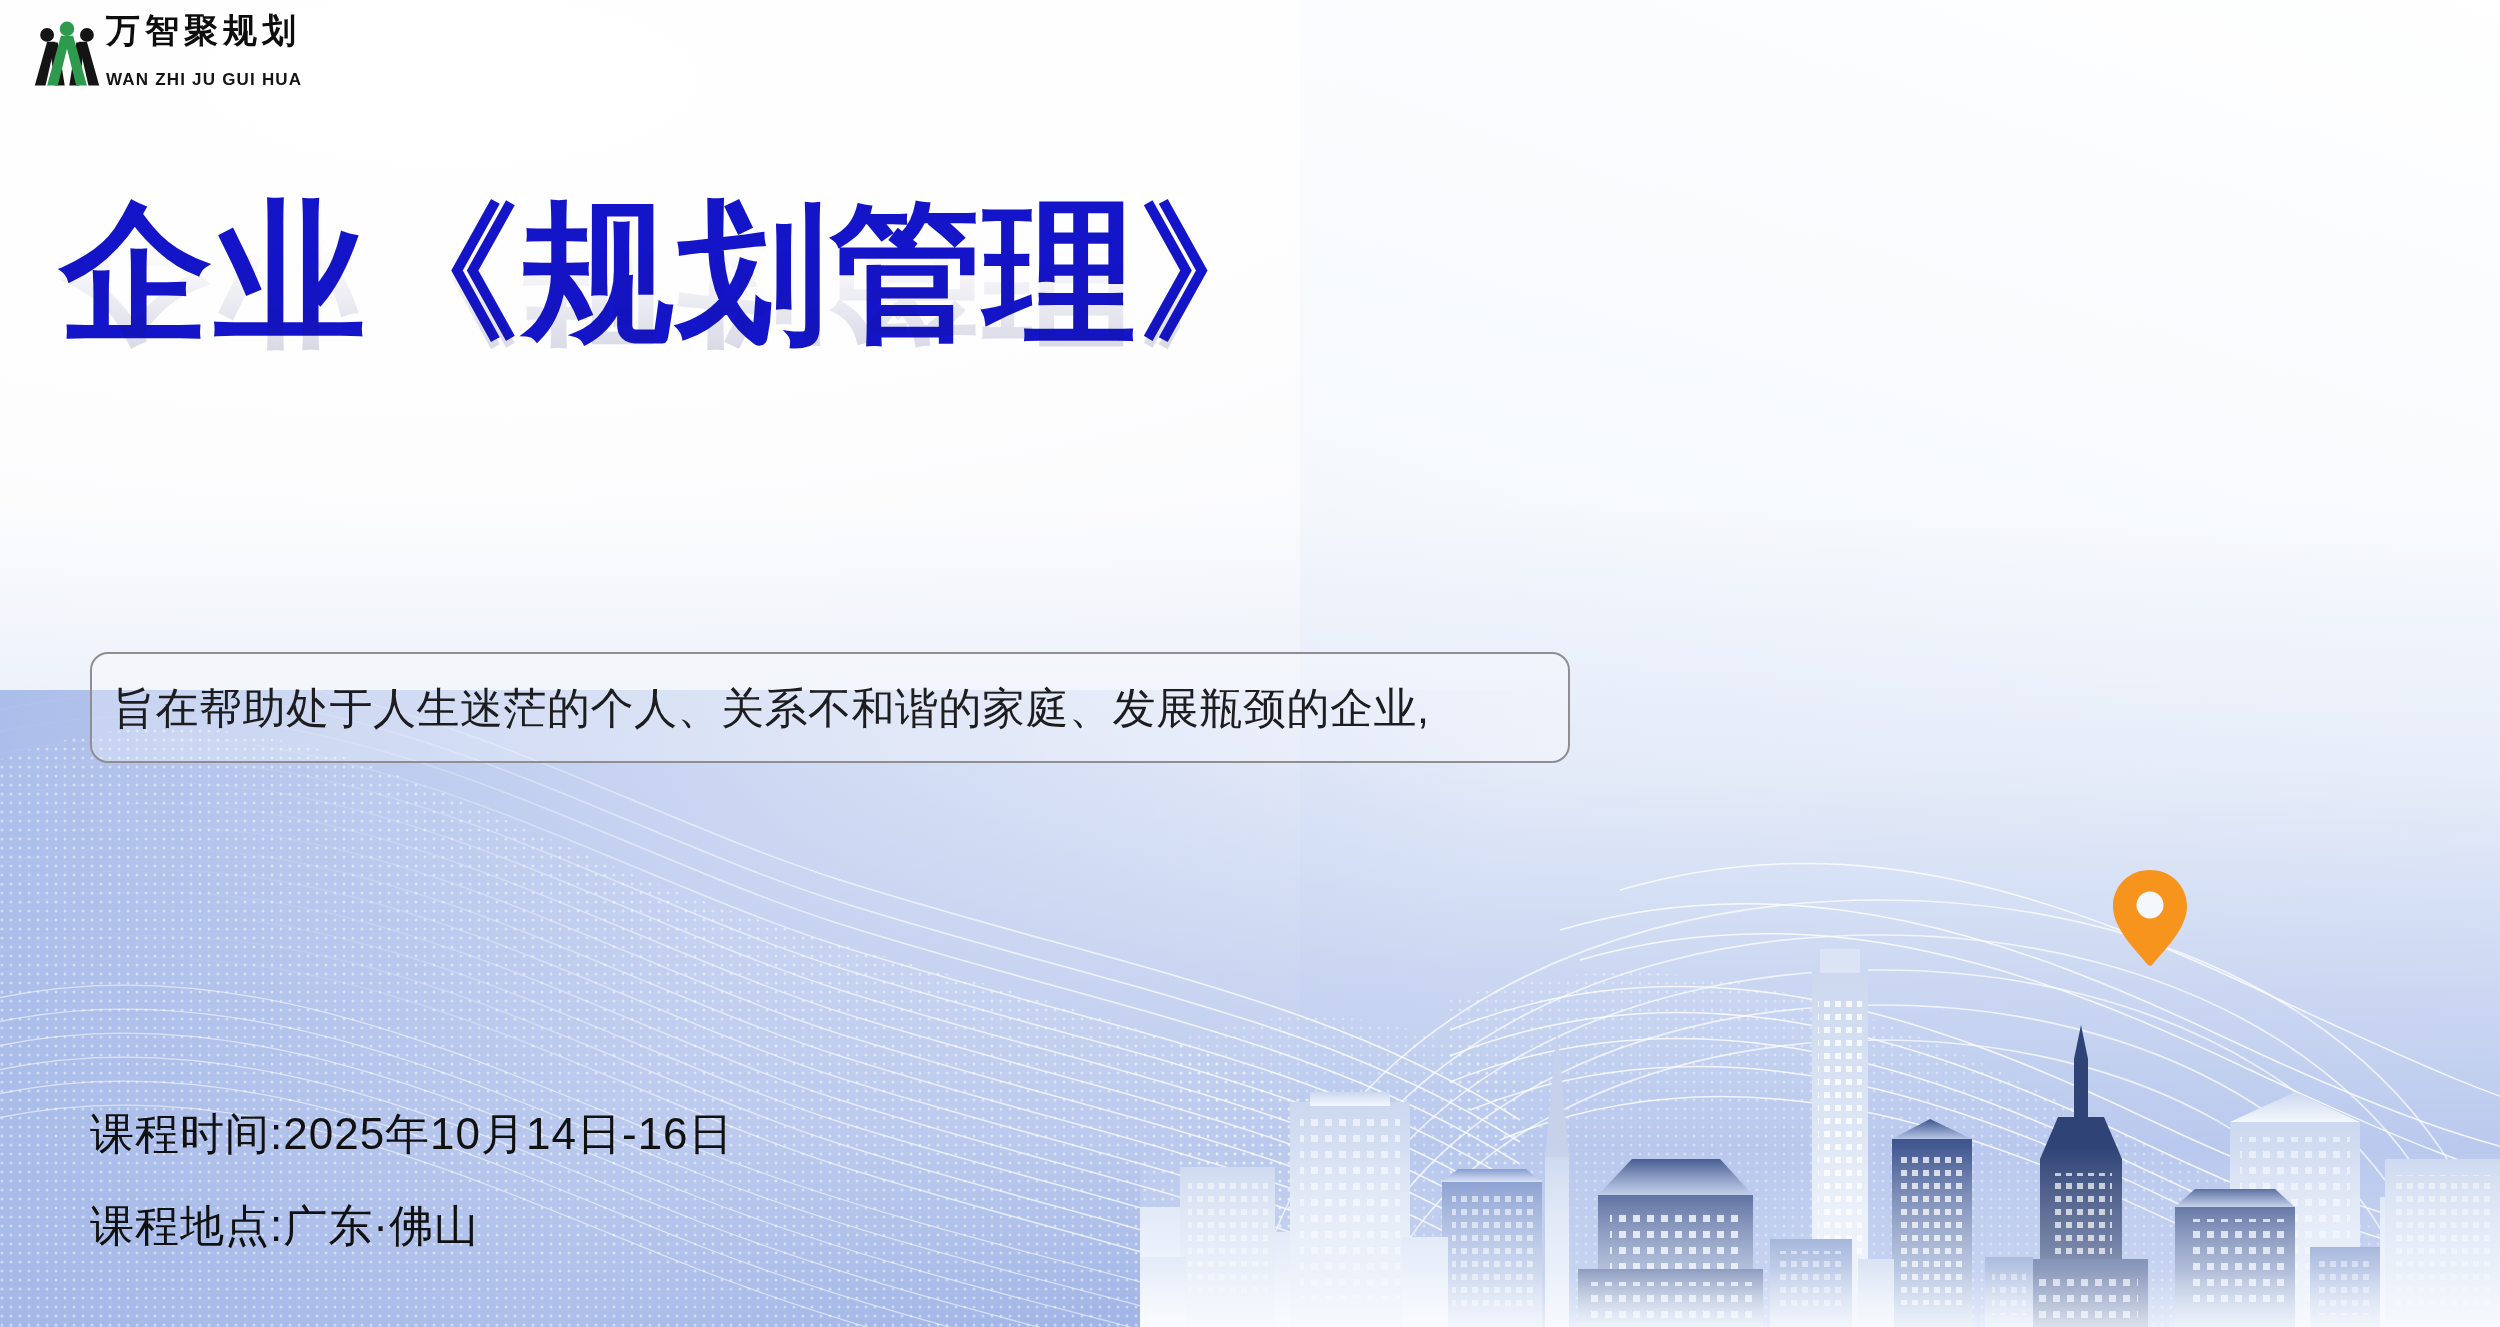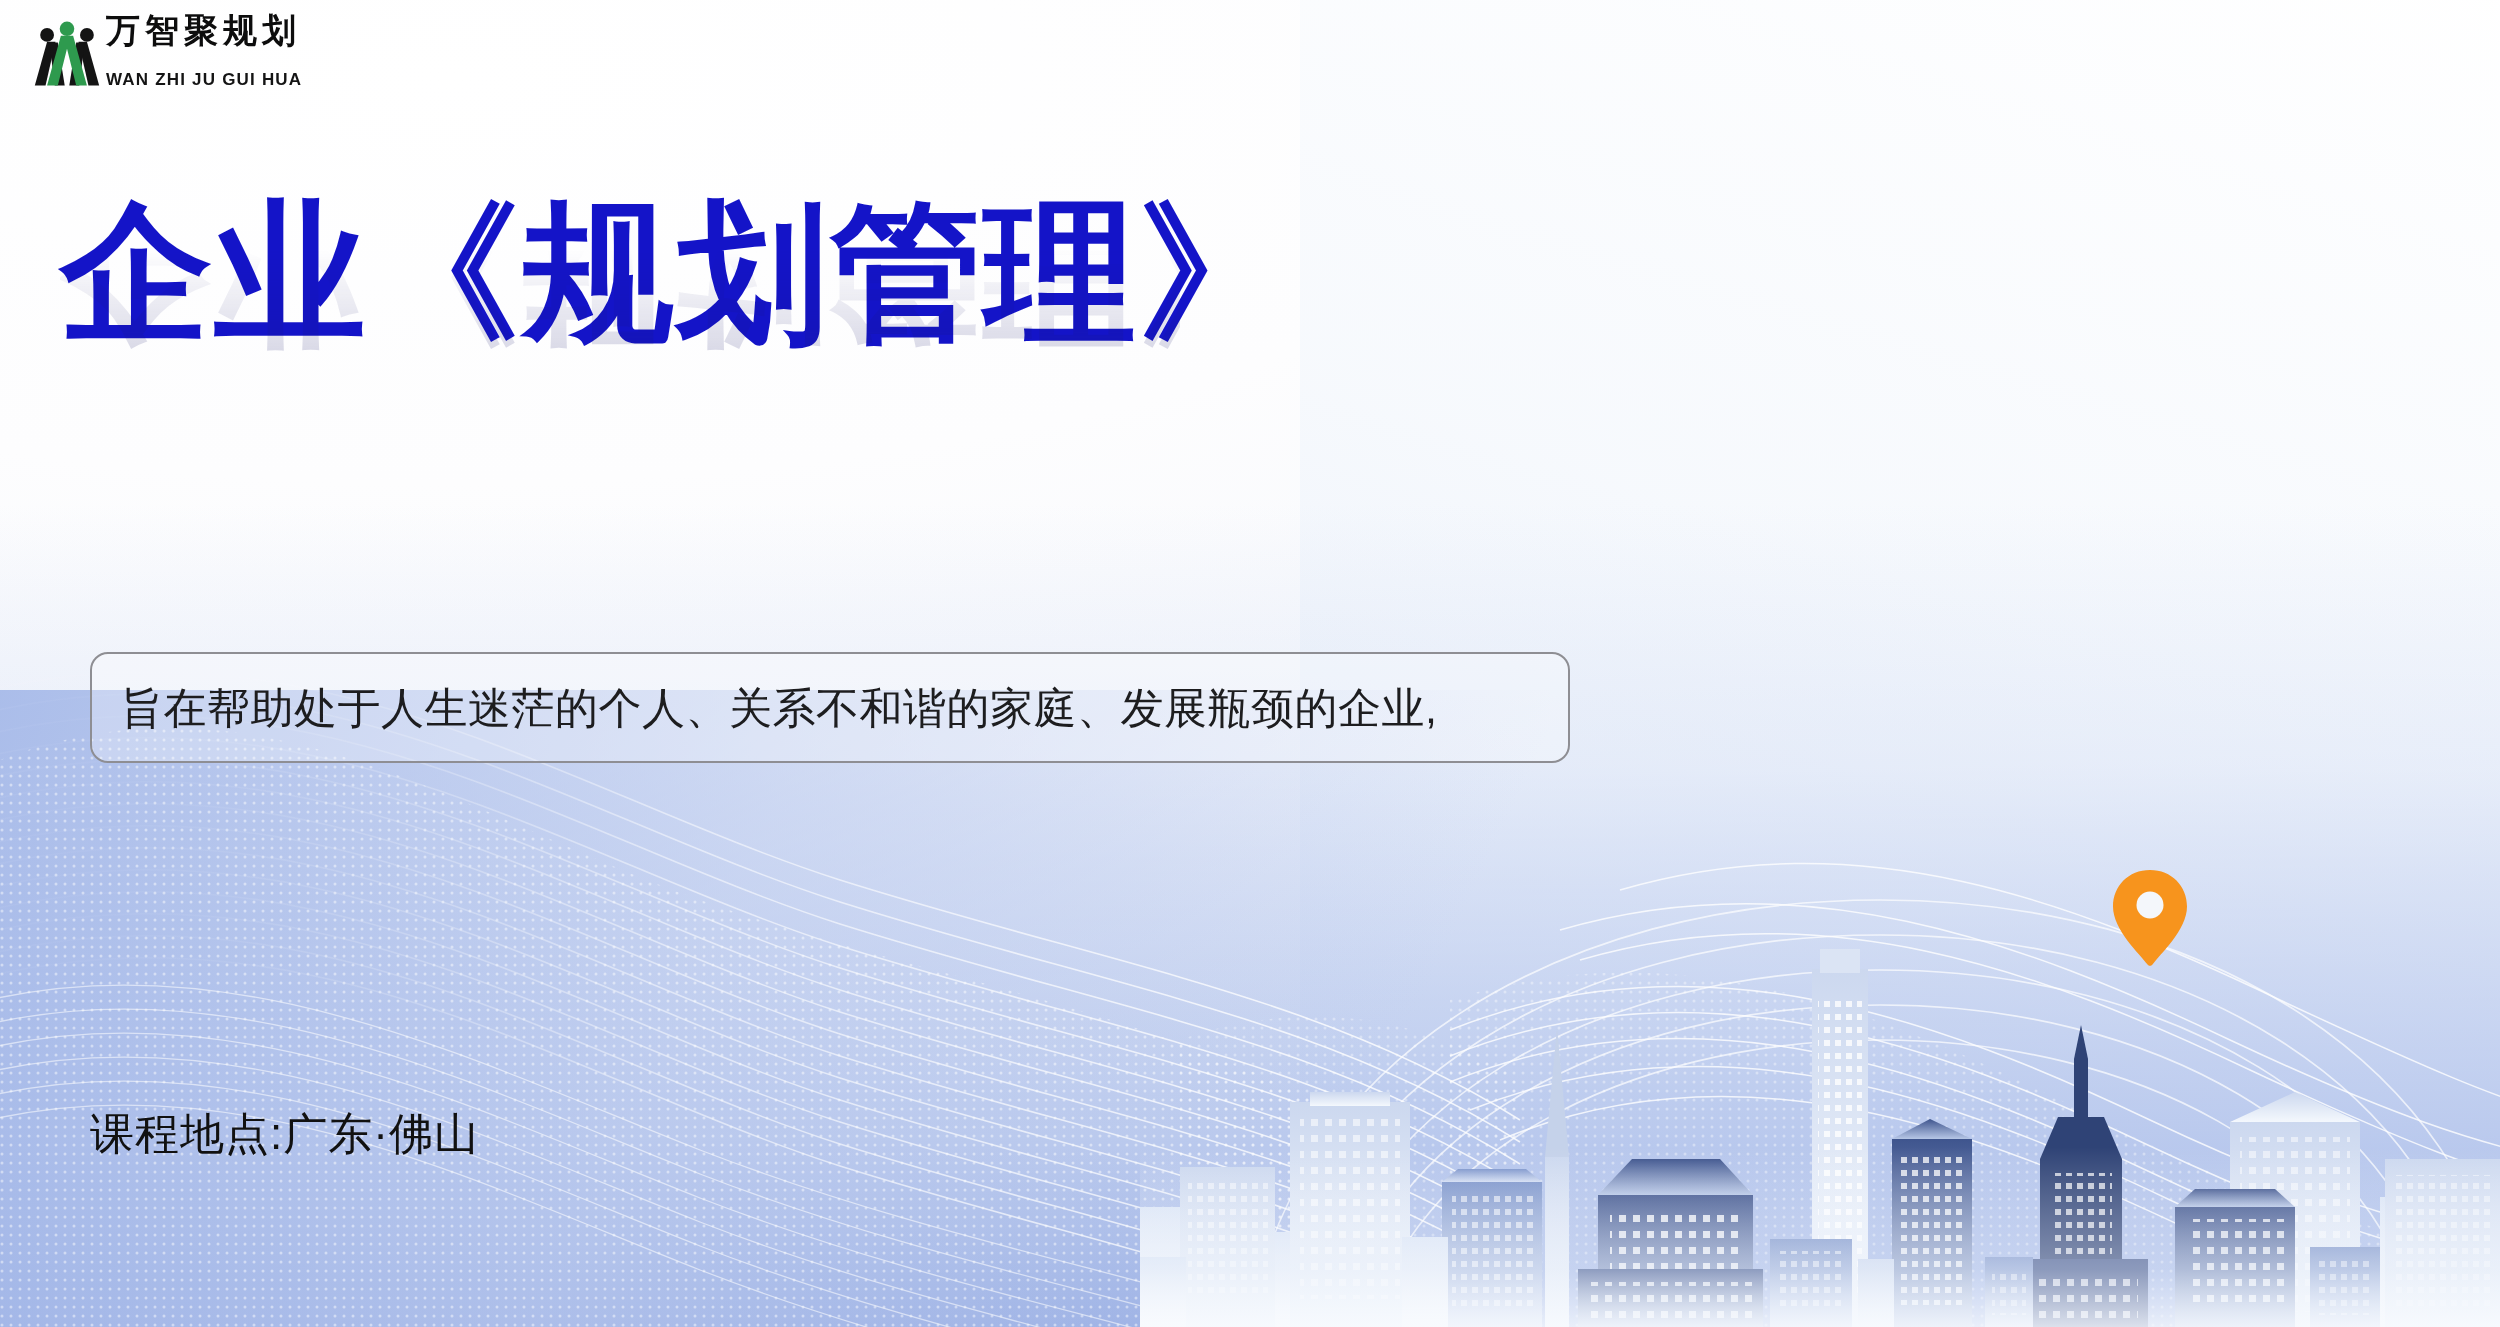--- a/index.html
+++ b/index.html
@@ -54,21 +54,21 @@
     transform:scaleY(-1); transform-origin:top center;
     opacity:.17;
     -webkit-mask-image:linear-gradient(to top, rgba(0,0,0,0) 8%, rgba(0,0,0,.55) 62%, rgba(0,0,0,.95) 100%);
     mask-image:linear-gradient(to top, rgba(0,0,0,0) 8%, rgba(0,0,0,.55) 62%, rgba(0,0,0,.95) 100%);
     filter:grayscale(.55);
     height:112px; overflow:hidden;
   }
 
   
   .desc-box{
-    position:absolute; left:90px; top:652px; width:1480px; padding:22px 24px 20px 28px;
+    position:absolute; left:90px; top:652px; width:1480px; padding:22px 24px 20px 20px;
     border:2px solid #8e8e93; border-radius:18px;
     background:rgba(255,255,255,.30);
   }
   .desc-line{
     font-size:43px; line-height:1.52; color:#1d1d1f; letter-spacing:.5px;
     white-space:nowrap;
     font-family:"Liberation Sans","DejaVu Sans",sans-serif;
   }
 
   
@@ -230,20 +230,21 @@
     <div class="title">企业《规划管理》</div>
     <div class="title-reflection">企业《规划管理》</div>
   </div>
 
   <div class="desc-box">
     <div class="desc-line">旨在帮助处于人生迷茫的个人、关系不和谐的家庭、发展瓶颈的企业,</div>
   </div>
 
 
   <div class="info">
+    <div class="info-line">课程时间:2025年10月14日-16日</div>
     <div class="info-line">课程地点:广东·佛山</div>
   </div>
 
   <div class="loc">
     <svg class="pin" width="78" height="100" viewBox="0 0 78 100">
       <path d="M39,2 C60.5,2 76,18 76,38.5 C76,62 49,86 41.5,96.5 C40.2,98.3 37.8,98.3 36.5,96.5 C29,86 2,62 2,38.5 C2,18 17.5,2 39,2 Z" fill="#f7941d"></path>
       <circle cx="39" cy="37" r="13.5" fill="#f4f7fb"></circle>
     </svg>
   </div>
 

